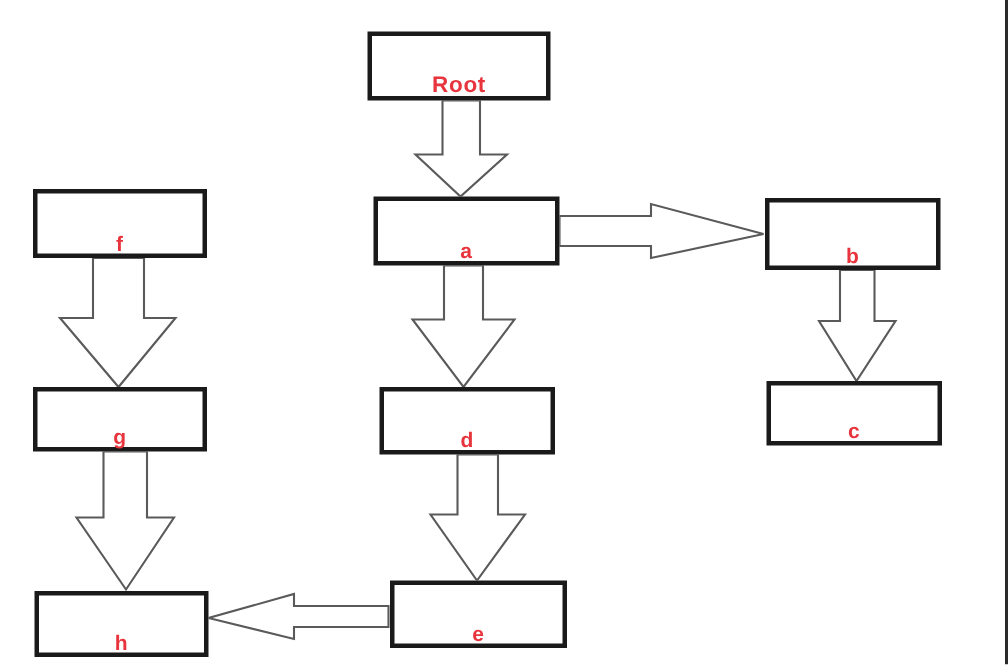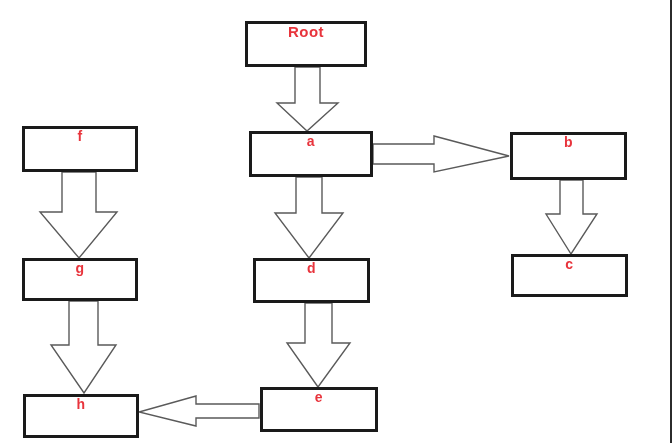--- a/index.html
+++ b/index.html
@@ -23,21 +23,21 @@
     top: 0;
     width: 672px;
     height: 443px;
   }
   .node-box {
     position: absolute;
     box-sizing: border-box;
     background: #ffffff;
     border: 3px solid #1a1a1a;
     display: flex;
-    align-items: flex-start;
+    align-items: flex-end;
     justify-content: center;
   }
   .node-label {
     color: #e8343c;
     font-weight: bold;
     font-size: 14px;
     font-family: "Liberation Sans", "DejaVu Sans", sans-serif;
     letter-spacing: 0.5px;
     line-height: 1;
     user-select: none;

